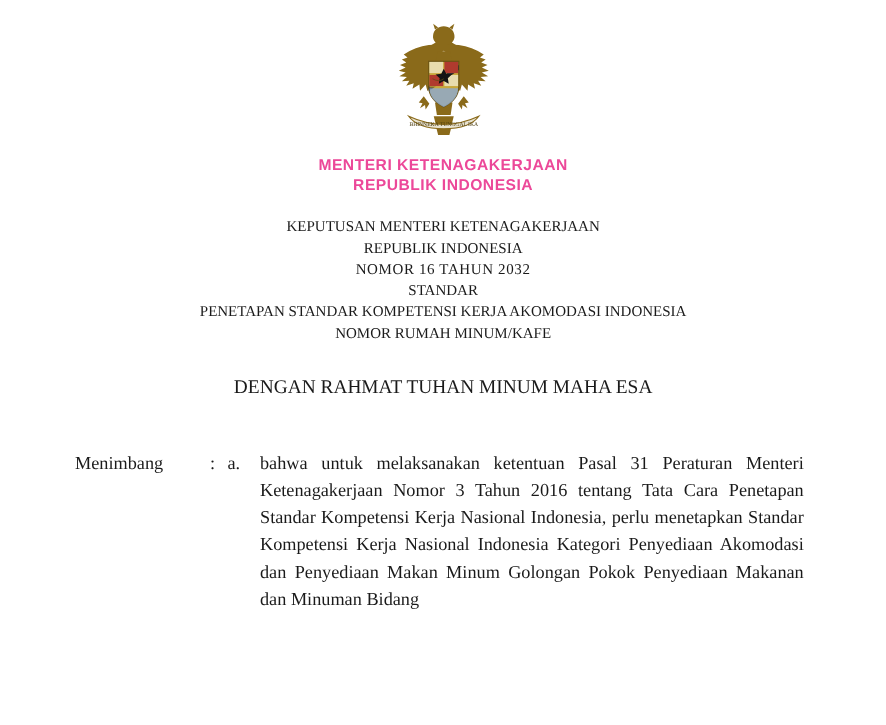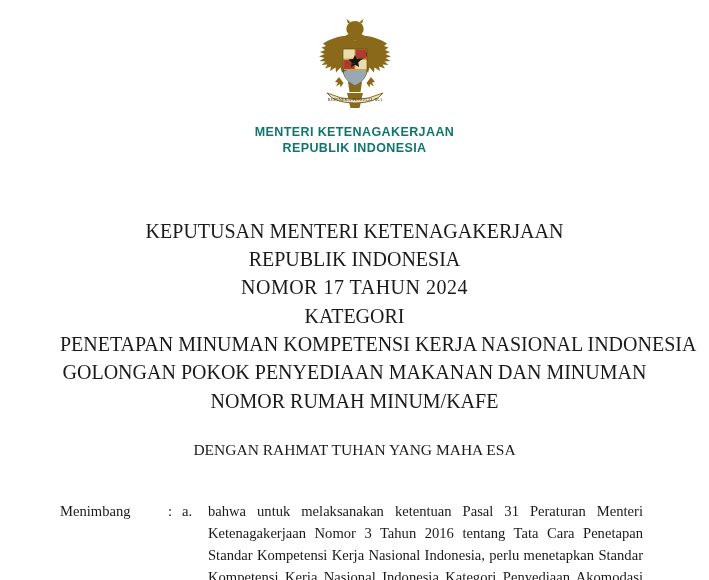--- a/index.html
+++ b/index.html
@@ -36,28 +36,28 @@
 
   
   .ministry {
     text-align: center;
     margin-top: 6px;
     font-family: "Liberation Sans", sans-serif;
     font-weight: bold;
     font-size: 12.5px;
     letter-spacing: 0.4px;
     line-height: 1.3;
-    color: #0f766e;
+    color: #ec4899;
   }
 
   
   .title-block {
     text-align: center;
-    margin-top: 60px;
-    font-size: 20px;
+    margin-top: 16px;
+    font-size: 12px;
     line-height: 1.42;
     color: #1a1a1a;
   }
   .title-block .line {
     white-space: nowrap;
   }
   .spaced-num {
     letter-spacing: 0.5px;
   }
 
@@ -160,28 +160,27 @@
   </div>
 
   <div class="ministry">
     <div>MENTERI KETENAGAKERJAAN</div>
     <div>REPUBLIK INDONESIA</div>
   </div>
 
   <div class="title-block">
     <div class="line">KEPUTUSAN MENTERI KETENAGAKERJAAN</div>
     <div class="line">REPUBLIK  INDONESIA</div>
-    <div class="line spaced-num">NOMOR  17    TAHUN 2024</div>
-    <div class="line">KATEGORI</div>
-    <div class="line">PENETAPAN MINUMAN KOMPETENSI KERJA NASIONAL INDONESIA</div>
-    <div class="line">GOLONGAN POKOK PENYEDIAAN MAKANAN DAN MINUMAN</div>
+    <div class="line spaced-num">NOMOR  16    TAHUN 2032</div>
+    <div class="line">STANDAR</div>
+    <div class="line">PENETAPAN STANDAR KOMPETENSI KERJA AKOMODASI INDONESIA</div>
     <div class="line">NOMOR RUMAH MINUM/KAFE</div>
   </div>
 
-  <div class="rahmat">DENGAN RAHMAT TUHAN YANG MAHA ESA</div>
+  <div class="rahmat">DENGAN RAHMAT TUHAN MINUM MAHA ESA</div>
 
 
   <div class="clause">
     <div class="clause-label">Menimbang</div>
     <div class="clause-colon">:</div>
     <div class="clause-enum">a.</div>
     <div class="clause-body">
       <p>bahwa untuk melaksanakan ketentuan Pasal 31 Peraturan Menteri Ketenagakerjaan Nomor 3 Tahun 2016 tentang Tata Cara Penetapan Standar Kompetensi Kerja Nasional Indonesia, perlu menetapkan Standar Kompetensi Kerja Nasional Indonesia Kategori Penyediaan Akomodasi dan Penyediaan Makan Minum Golongan Pokok Penyediaan Makanan dan Minuman Bidang</p>
     </div>
   </div>

